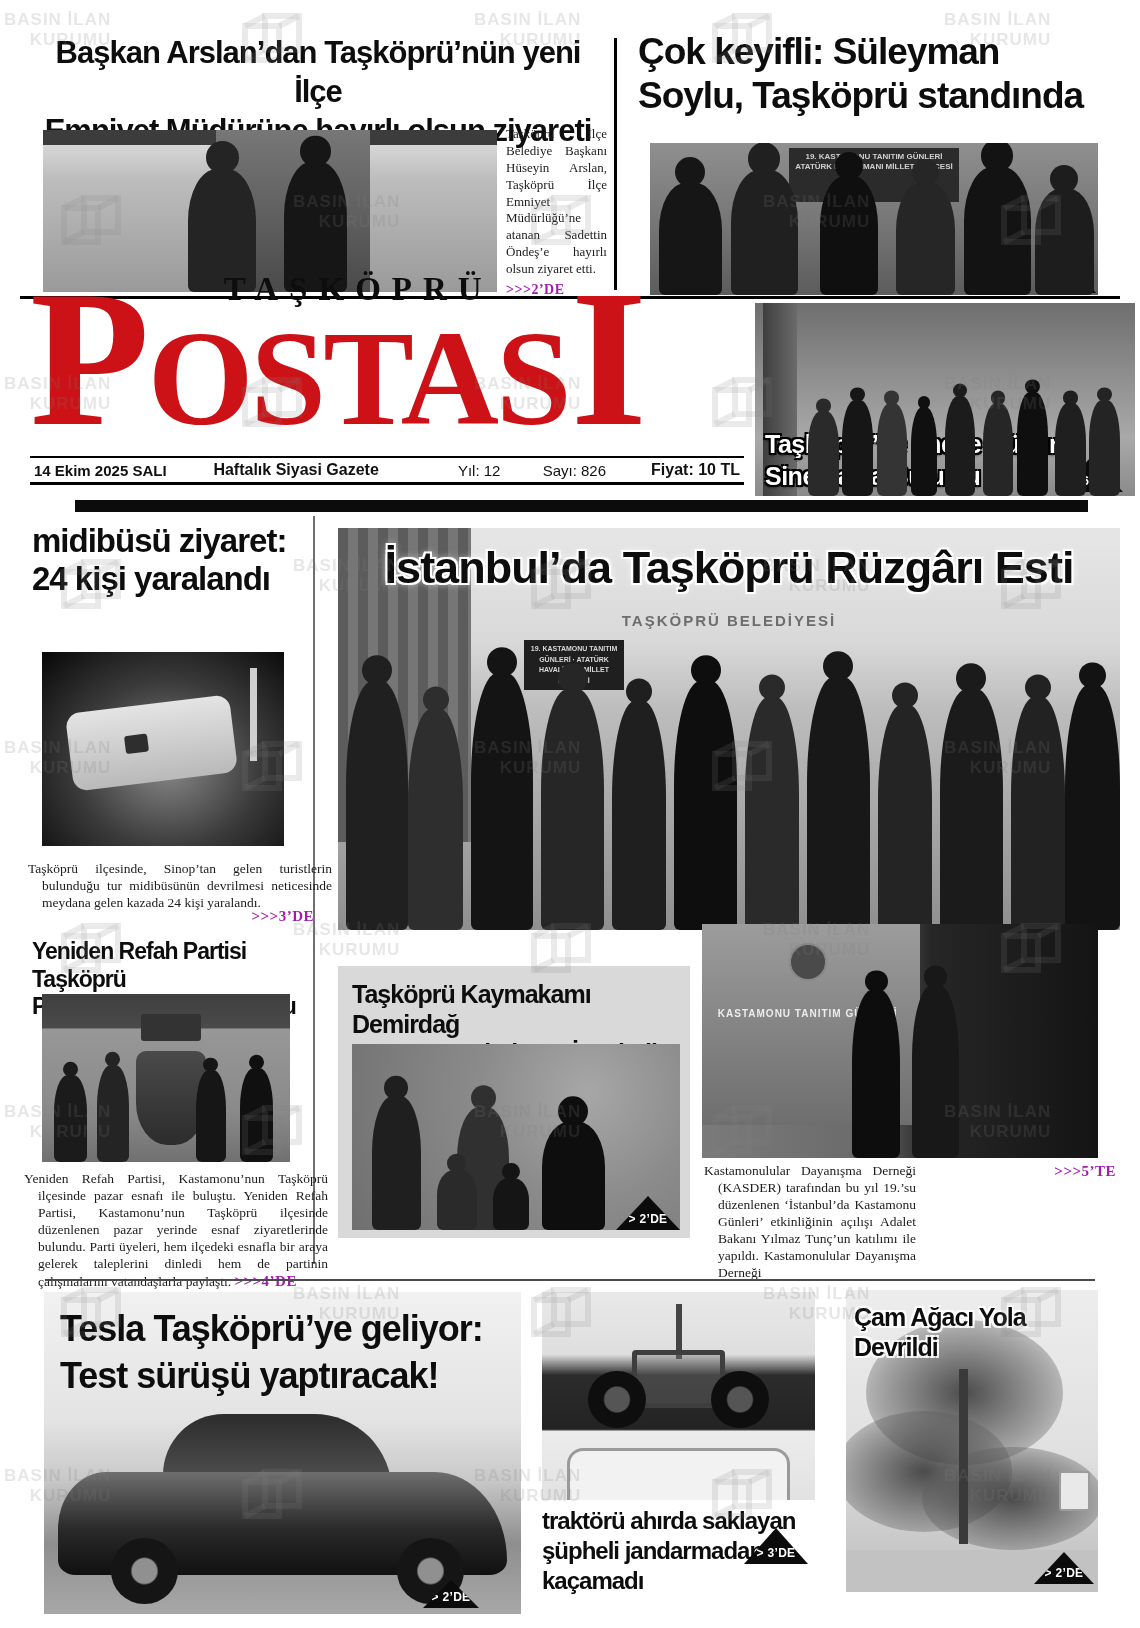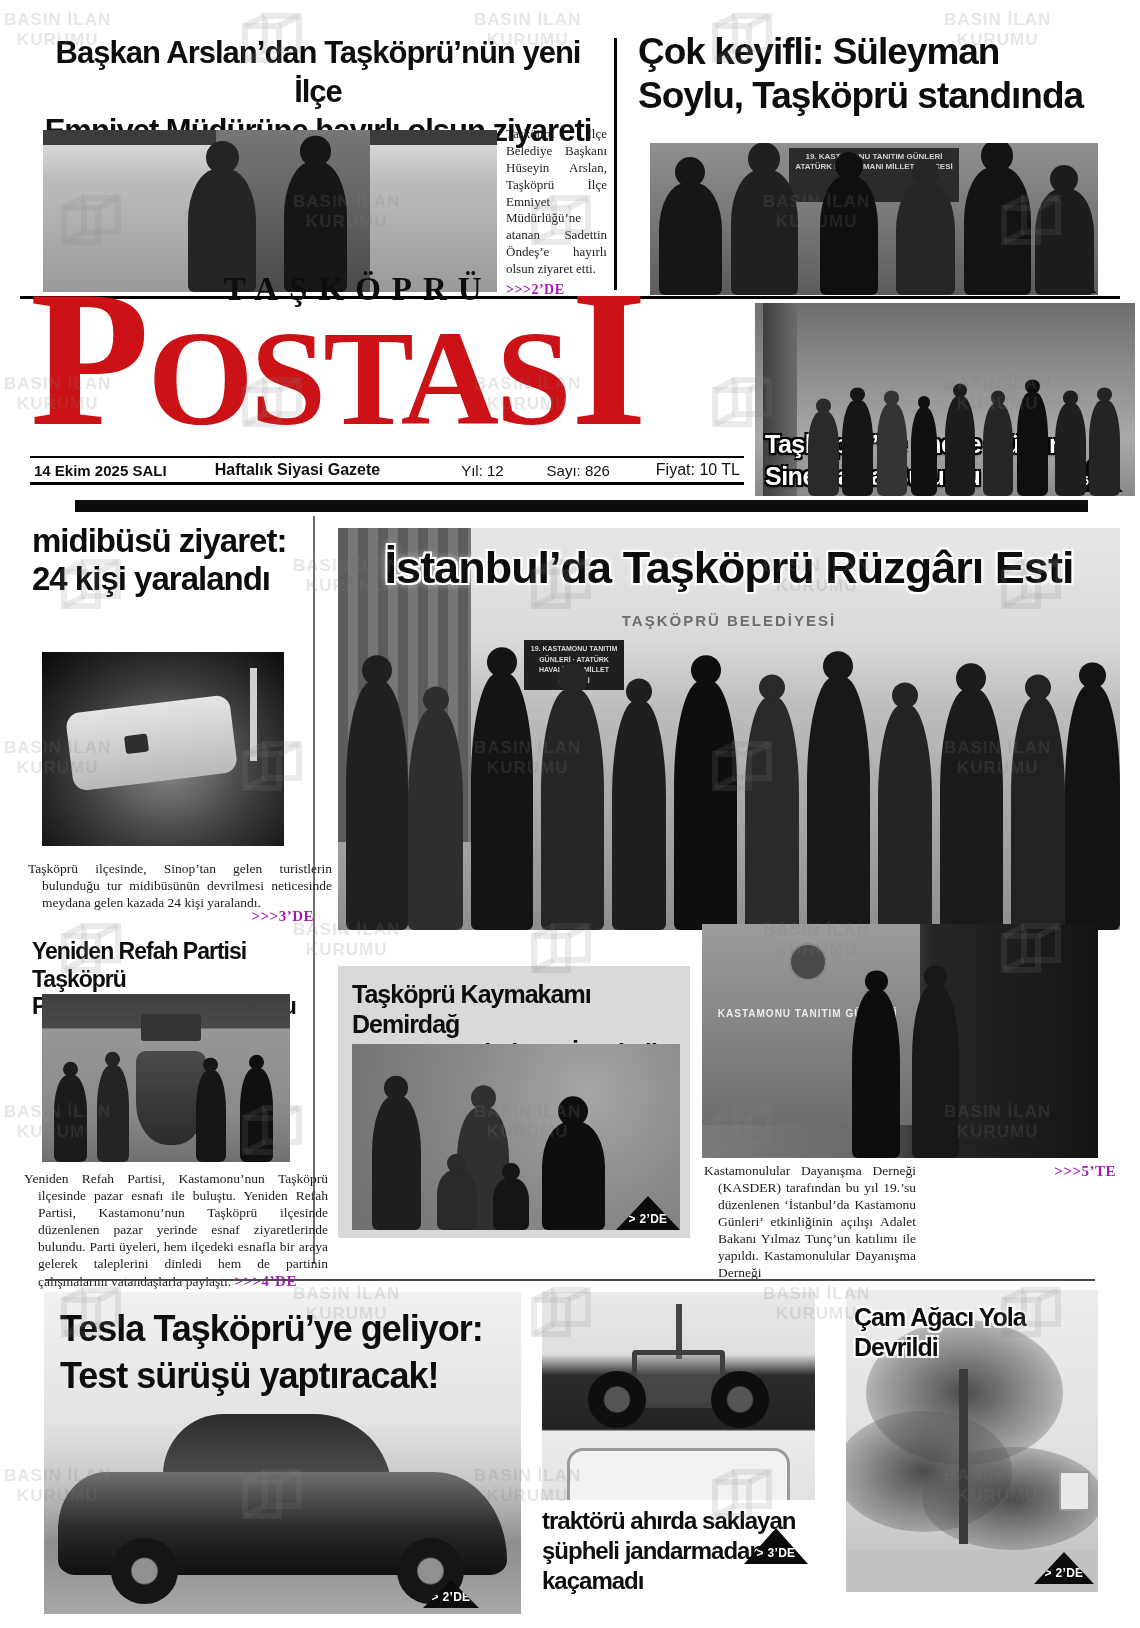--- a/index.html
+++ b/index.html
@@ -44,21 +44,21 @@
             font-size:33px;letter-spacing:11px;color:#0d0d0d;margin-bottom:4px;}
   .m-mid{font-family:"Liberation Serif","DejaVu Serif",serif;font-weight:700;font-size:136px;
          color:#cc1216;letter-spacing:-3px;}
   .infobar{left:30px;top:456px;width:706px;border-top:2px solid #000;border-bottom:3px solid #000;
            padding:3px 4px;display:flex;align-items:center;font-size:15px;}
   .infobar .it{white-space:nowrap;}
   .ib-date{font-weight:700;width:182px;}
   .ib-type{font-weight:700;font-size:16px;width:248px;}
   .ib-year{width:86px;}
   .ib-issue{width:110px;}
-  .ib-price{font-weight:400;font-size:16px;text-align:center;}
+  .ib-price{font-weight:700;font-size:16px;text-align:center;}
   .mast-photo{left:755px;top:303px;width:380px;height:193px;
               background:linear-gradient(180deg,#6e6e6e 0%,#8c8c8c 35%,#a9a9a9 70%,#8a8a8a 100%);}
   .trunk{position:absolute;left:2%;top:0;width:9%;height:100%;background:linear-gradient(90deg,#3e3e3e,#6b6b6b);}
   .mast-cap{position:absolute;left:10px;bottom:4px;font-size:25px;font-weight:700;letter-spacing:-.5px;
             color:#fff;line-height:1.28;
             text-shadow:-2px -2px 0 #000,2px -2px 0 #000,-2px 2px 0 #000,2px 2px 0 #000,0 2px 3px #000;}
   .mast-cap .ln{display:block;}
   
   .blackbar{left:75px;top:500px;width:1013px;height:12px;background:#0c0c0c;}
   .colrule{left:313px;top:516px;width:2px;height:748px;background:#6f6f6f;}
@@ -135,21 +135,21 @@
   .c3{left:30%;top:52%;width:72%;height:34%;}
   .trunk2{position:absolute;left:45%;top:26%;width:3.4%;height:58%;background:#3a3a3a;}
   .road{position:absolute;left:0;bottom:0;width:100%;height:14%;background:#c2c2c2;}
   .van{position:absolute;right:3%;top:60%;width:11%;height:12%;background:#e9e9e9;border:2px solid #9c9c9c;border-radius:3px;}
   .storm-headline{position:absolute;left:8px;top:12px;width:238px;font-size:25px;line-height:1.2;z-index:2;
                   text-shadow:-2px -2px 0 rgba(255,255,255,.85),2px -2px 0 rgba(255,255,255,.85),
                               -2px 2px 0 rgba(255,255,255,.85),2px 2px 0 rgba(255,255,255,.85);}
   
   .wm-layer{position:absolute;left:0;top:0;width:1140px;height:1628px;pointer-events:none;z-index:6;}
   .wm-tile{position:absolute;opacity:.55;}
-  .wm-text{font-size:17px;font-weight:700;letter-spacing:1px;color:rgba(125,125,125,.34);line-height:1.15;text-align:center;}
+  .wm-text{font-size:17px;font-weight:700;letter-spacing:1px;color:rgba(125,125,125,.34);line-height:1.15;text-align:right;}
 </style>
 </head>
 <body>
 
 <div class="page">
 
   <h2 class="abs hl tl-headline" style="margin:0">
     <span class="ln">Başkan Arslan’dan Taşköprü’nün yeni İlçe</span>
     <span class="ln">Emniyet Müdürüne hayırlı olsun ziyareti</span>
   </h2>

